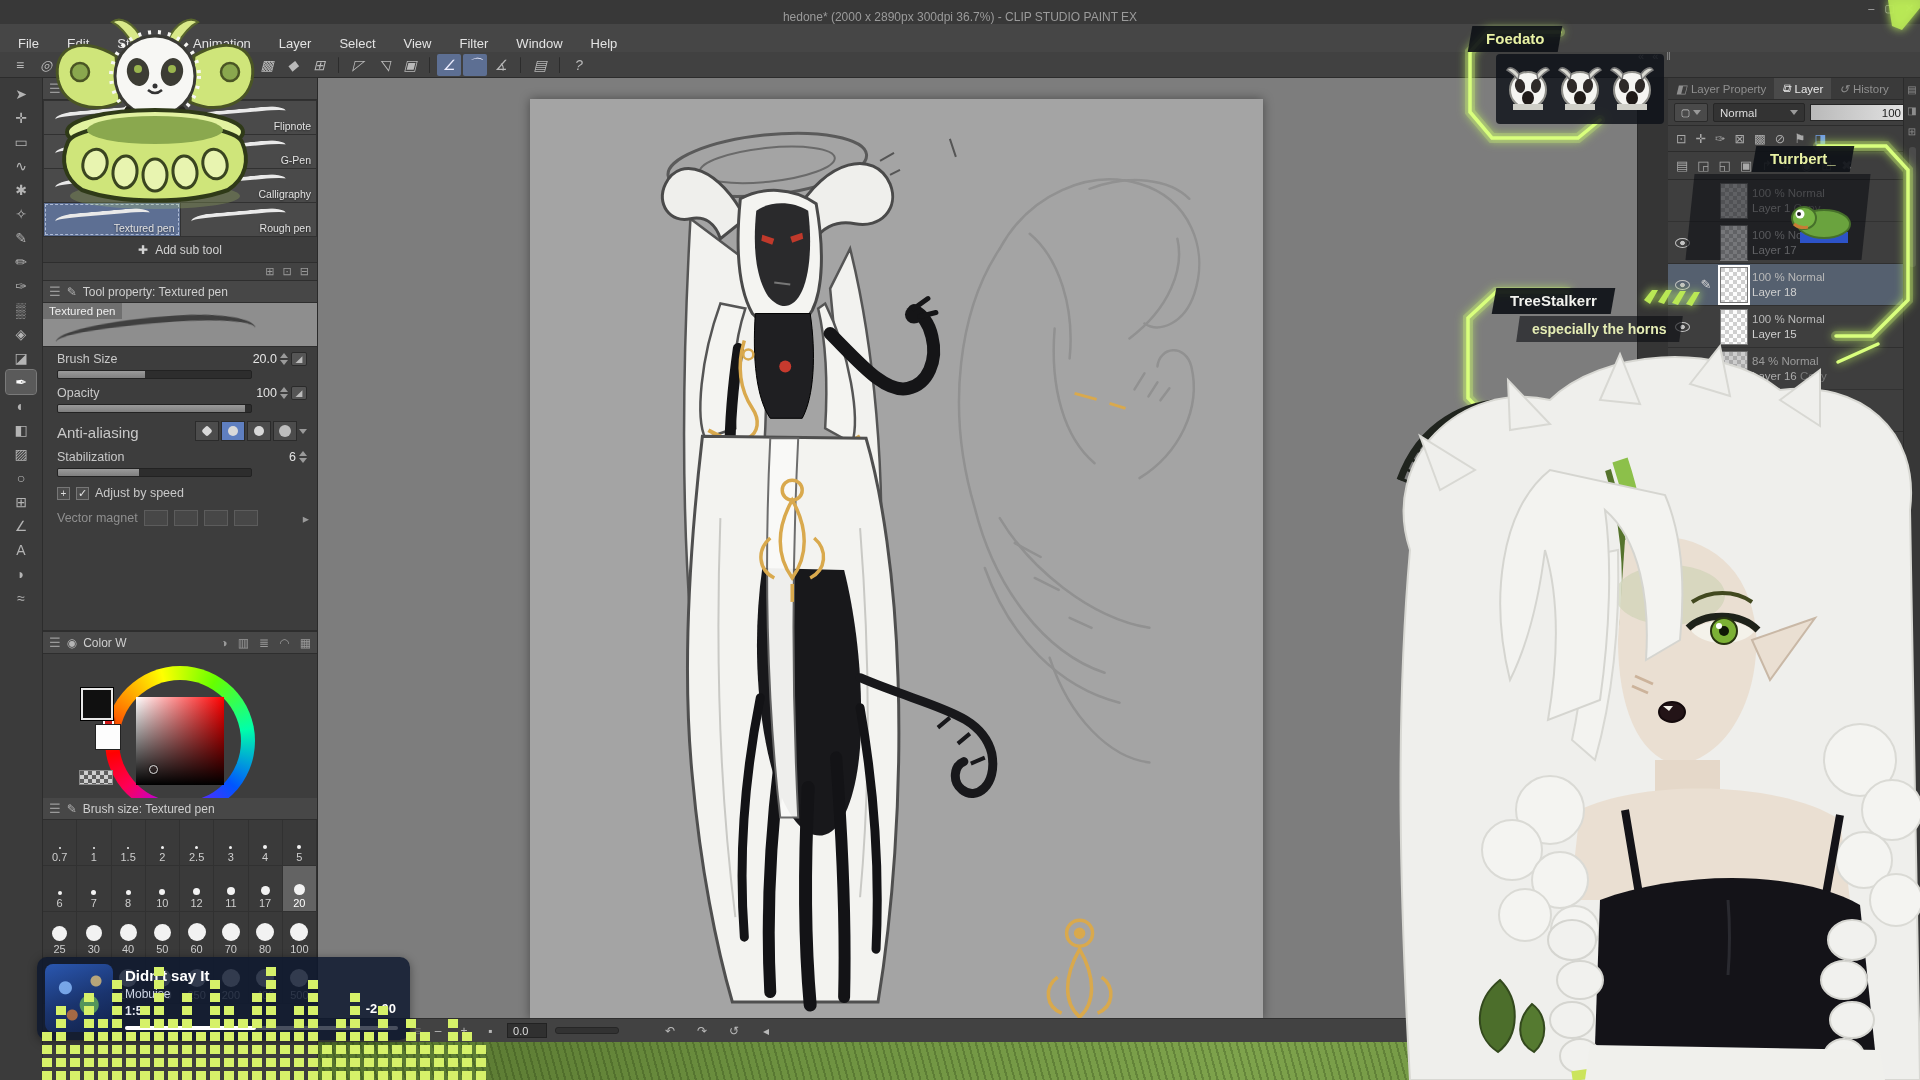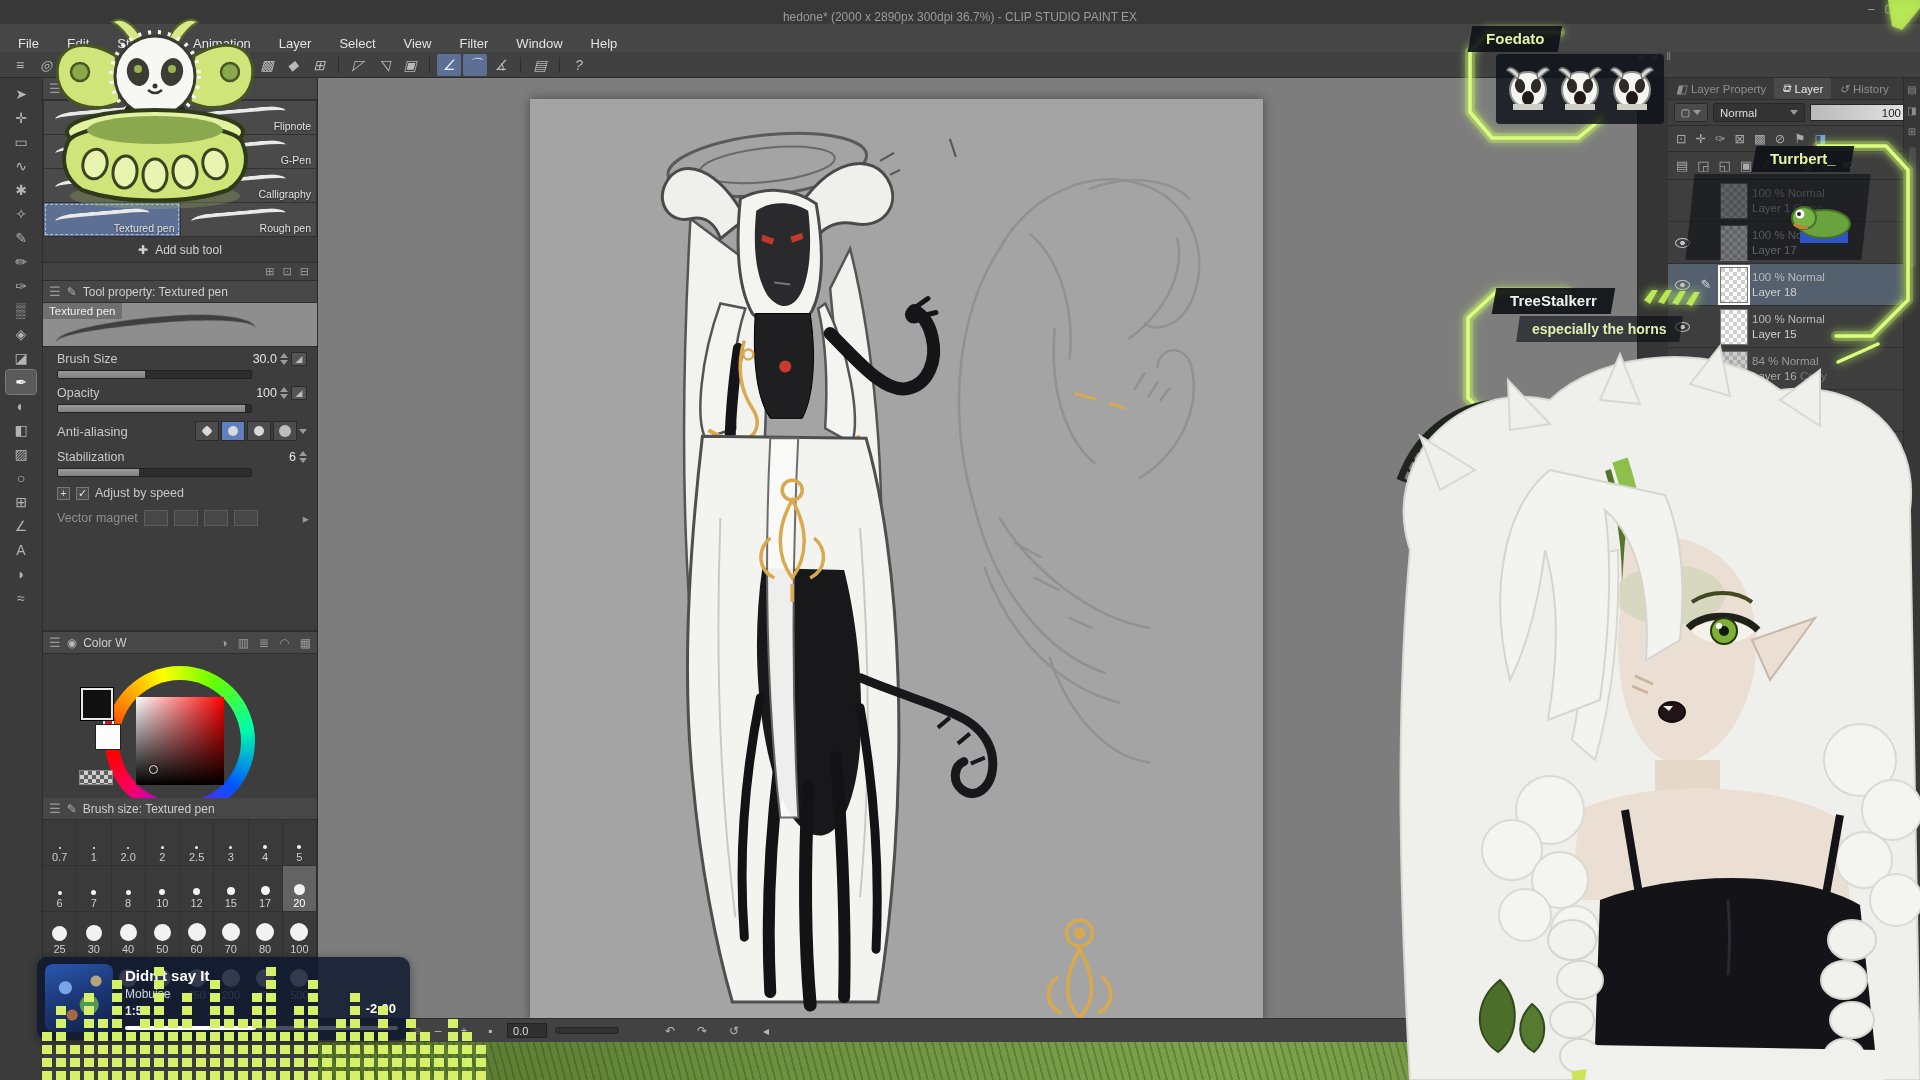--- a/index.html
+++ b/index.html
@@ -50,21 +50,21 @@
   .prow{padding:5px 10px 2px 14px;color:#c9c9c9;font-size:12.5px}
   .prow .l1{display:flex;align-items:center;justify-content:space-between}
   .prow .val{color:#e4e4e4;display:flex;align-items:center;gap:3px}
   .stepper{display:flex;flex-direction:column;gap:2px}
   .stepper i{display:block;width:0;height:0;border-left:4px solid transparent;border-right:4px solid transparent}
   .stepper .up{border-bottom:5px solid #9a9a9a}
   .stepper .dn{border-top:5px solid #9a9a9a}
   .dynbtn{width:16px;height:14px;background:#555;border:1px solid #2a2a2a;border-radius:2px;color:#bbb;font-size:9px;display:flex;align-items:center;justify-content:center}
   .slider{margin-top:4px;height:9px;background:#2d2d2d;border:1px solid #222;border-radius:2px;overflow:hidden;width:78%}
   .slider .fill{height:100%;background:linear-gradient(#9a9a9a,#7f7f7f)}
-  .aarow{display:flex;align-items:center;justify-content:space-between;padding:6px 10px 4px 14px;color:#c9c9c9;font-size:13px}
+  .aarow{display:flex;align-items:flex-end;justify-content:space-between;padding:6px 10px 4px 14px;color:#c9c9c9;font-size:15px}
   .aabtns{display:flex;gap:2px;align-items:center}
   .aabtn{width:24px;height:20px;background:#4c4c4c;border:1px solid #2b2b2b;display:flex;align-items:center;justify-content:center}
   .aabtn.on{background:#5f7fc0}
   .aadot{width:10px;height:10px;border-radius:50%;background:#d9d9d9}
   .aadot.hard{border-radius:2px;transform:rotate(45deg);width:8px;height:8px}
   .chkrow{display:flex;align-items:center;gap:6px;padding:7px 14px 2px;color:#c9c9c9;font-size:12.5px}
   .plusbox,.chkbox{width:13px;height:13px;background:#4c4c4c;border:1px solid #777;display:flex;align-items:center;justify-content:center;font-size:10px;color:#ddd}
   .chkbox.checked::after{content:"✓";color:#e8e8e8;font-size:11px}
   .vmrow{display:flex;align-items:center;gap:6px;padding:8px 8px 2px 14px;color:#8f8f8f;font-size:12.5px}
   .vmrow .vb{width:24px;height:16px;background:#474747;border:1px solid #5c5c5c}
@@ -425,21 +425,21 @@
         <span>Tool property: Textured pen</span>
       </div>
       <div class="tpreview">
         <span class="chip">Textured pen</span>
         <span class="swoosh"></span>
       </div>
       <div class="prow">
         <div class="l1">
           <span>Brush Size</span>
           <span class="val">
-            <span>30.0</span>
+            <span>20.0</span>
             <span class="stepper">
                 <i class="up"></i>
                 <i class="dn"></i>
               </span>
             <span class="dynbtn">◢</span>
           </span>
         </div>
         <div class="slider">
           <div class="fill" style="width: 45%;"></div>
         </div>
@@ -554,21 +554,21 @@
               <span class="num">0.7</span>
             </div>
 
             <div class="bcell" style="--dot: 2px;">
               <span class="dot"></span>
               <span class="num">1</span>
             </div>
 
             <div class="bcell" style="--dot: 2px;">
               <span class="dot"></span>
-              <span class="num">2.0</span>
+              <span class="num">1.5</span>
             </div>
 
             <div class="bcell" style="--dot: 3px;">
               <span class="dot"></span>
               <span class="num">2</span>
             </div>
 
             <div class="bcell" style="--dot: 3px;">
               <span class="dot"></span>
               <span class="num">2.5</span>
@@ -609,21 +609,21 @@
               <span class="num">10</span>
             </div>
 
             <div class="bcell" style="--dot: 7px;">
               <span class="dot"></span>
               <span class="num">12</span>
             </div>
 
             <div class="bcell" style="--dot: 8px;">
               <span class="dot"></span>
-              <span class="num">15</span>
+              <span class="num">11</span>
             </div>
 
             <div class="bcell" style="--dot: 9px;">
               <span class="dot"></span>
               <span class="num">17</span>
             </div>
 
             <div class="bcell sel" style="--dot: 11px;">
               <span class="dot"></span>
               <span class="num">20</span>

